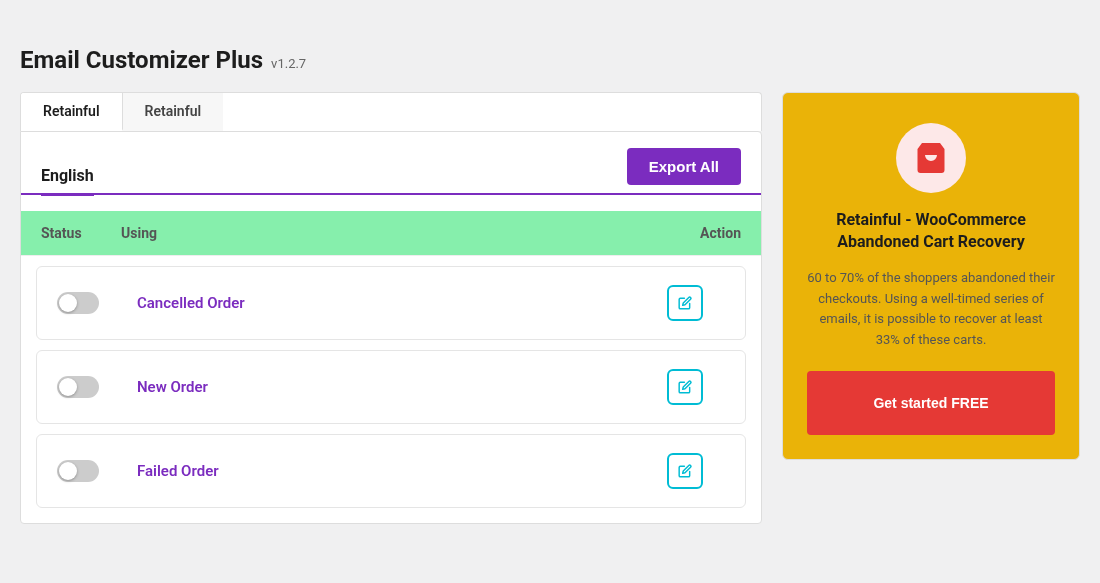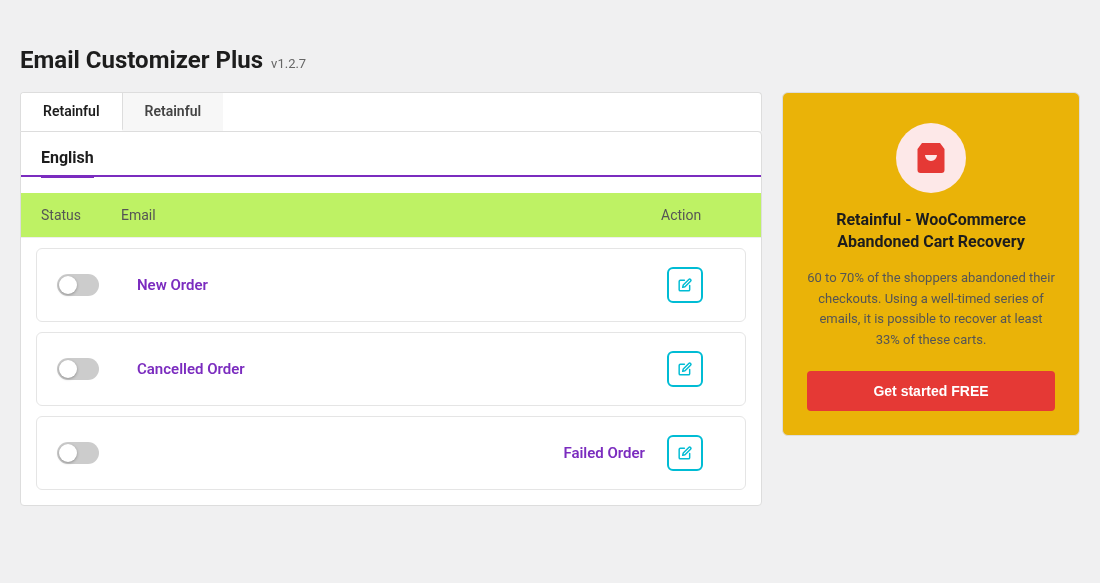--- a/index.html
+++ b/index.html
@@ -94,29 +94,29 @@
       border: none;
       border-radius: 4px;
       padding: 10px 22px;
       font-size: 15px;
       font-weight: 700;
       cursor: pointer;
     }
     .table-header {
       display: flex;
       padding: 14px 20px;
-      background: #bef264;
+      background: #86efac;
       border-bottom: 1px solid #eee;
-      font-weight: 400;
+      font-weight: 700;
       color: #555;
       margin-top: 10px;
     }
     .col-status { width: 80px; }
     .col-email { flex: 1; }
-    .col-action { width: 80px; text-align: left; }
+    .col-action { width: 80px; text-align: right; }
     .email-row {
       display: flex;
       align-items: center;
       padding: 18px 20px;
       margin: 10px 15px;
       background: #fff;
       border: 1px solid #e5e5e5;
       border-radius: 6px;
     }
     .toggle-wrap { width: 80px; display: flex; align-items: center; }
@@ -199,21 +199,21 @@
       font-size: 13px;
       color: #555;
       line-height: 1.6;
       margin-bottom: 20px;
     }
     .cta-btn {
       background: #e53935;
       color: #fff;
       border: none;
       border-radius: 4px;
-      padding: 12px 20px;
+      padding: 24px 20px;
       font-size: 14px;
       font-weight: 600;
       cursor: pointer;
       width: 100%;
     }
   </style>
 </head>
 <body>
 
 <div class="page-wrapper">
@@ -226,59 +226,60 @@
     <div class="left-panel">
 
       <div class="tabs-bar">
         <div class="tab active">Retainful</div>
         <div class="tab">Retainful</div>
       </div>
 
       <div class="content-box">
         <div class="content-header">
           <div class="language-tab">English</div>
+          <button class="export-btn">Export All</button>
         </div>
 
         <div class="table-header">
           <div class="col-status">Status</div>
-          <div class="col-email">Email</div>
+          <div class="col-email">Using</div>
           <div class="col-action">Action</div>
+        </div>
+
+        <div class="email-row">
+          <div class="toggle-wrap">
+            <div class="toggle"></div>
+          </div>
+          <div class="email-label">Cancelled Order</div>
+          <div class="action-wrap">
+            <button class="edit-btn">
+              <svg width="14" height="14" viewBox="0 0 24 24" fill="none" stroke="#00bcd4" stroke-width="2.5" stroke-linecap="round" stroke-linejoin="round">
+                <path d="M11 4H4a2 2 0 0 0-2 2v14a2 2 0 0 0 2 2h14a2 2 0 0 0 2-2v-7"></path>
+                <path d="M18.5 2.5a2.121 2.121 0 0 1 3 3L12 15l-4 1 1-4 9.5-9.5z"></path>
+              </svg>
+            </button>
+          </div>
         </div>
 
         <div class="email-row">
           <div class="toggle-wrap">
             <div class="toggle"></div>
           </div>
           <div class="email-label">New Order</div>
           <div class="action-wrap">
             <button class="edit-btn">
               <svg width="14" height="14" viewBox="0 0 24 24" fill="none" stroke="#00bcd4" stroke-width="2.5" stroke-linecap="round" stroke-linejoin="round">
                 <path d="M11 4H4a2 2 0 0 0-2 2v14a2 2 0 0 0 2 2h14a2 2 0 0 0 2-2v-7"></path>
                 <path d="M18.5 2.5a2.121 2.121 0 0 1 3 3L12 15l-4 1 1-4 9.5-9.5z"></path>
               </svg>
             </button>
           </div>
         </div>
 
-        <div class="email-row">
-          <div class="toggle-wrap">
-            <div class="toggle"></div>
-          </div>
-          <div class="email-label">Cancelled Order</div>
-          <div class="action-wrap">
-            <button class="edit-btn">
-              <svg width="14" height="14" viewBox="0 0 24 24" fill="none" stroke="#00bcd4" stroke-width="2.5" stroke-linecap="round" stroke-linejoin="round">
-                <path d="M11 4H4a2 2 0 0 0-2 2v14a2 2 0 0 0 2 2h14a2 2 0 0 0 2-2v-7"></path>
-                <path d="M18.5 2.5a2.121 2.121 0 0 1 3 3L12 15l-4 1 1-4 9.5-9.5z"></path>
-              </svg>
-            </button>
-          </div>
-        </div>
-
-        <div class="email-row" style="margin-bottom:15px;text-align:right;">
+        <div class="email-row" style="margin-bottom:15px;">
           <div class="toggle-wrap">
             <div class="toggle"></div>
           </div>
           <div class="email-label">Failed Order</div>
           <div class="action-wrap">
             <button class="edit-btn">
               <svg width="14" height="14" viewBox="0 0 24 24" fill="none" stroke="#00bcd4" stroke-width="2.5" stroke-linecap="round" stroke-linejoin="round">
                 <path d="M11 4H4a2 2 0 0 0-2 2v14a2 2 0 0 0 2 2h14a2 2 0 0 0 2-2v-7"></path>
                 <path d="M18.5 2.5a2.121 2.121 0 0 1 3 3L12 15l-4 1 1-4 9.5-9.5z"></path>
               </svg>

